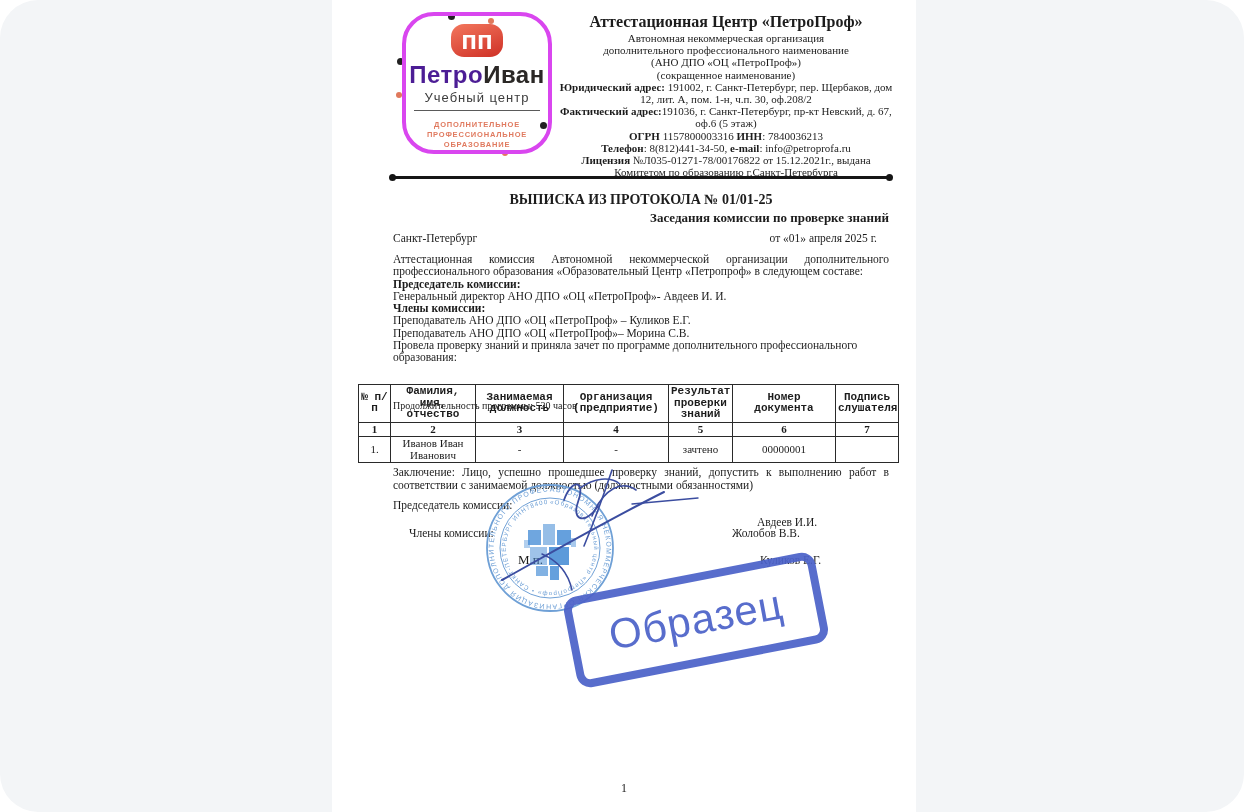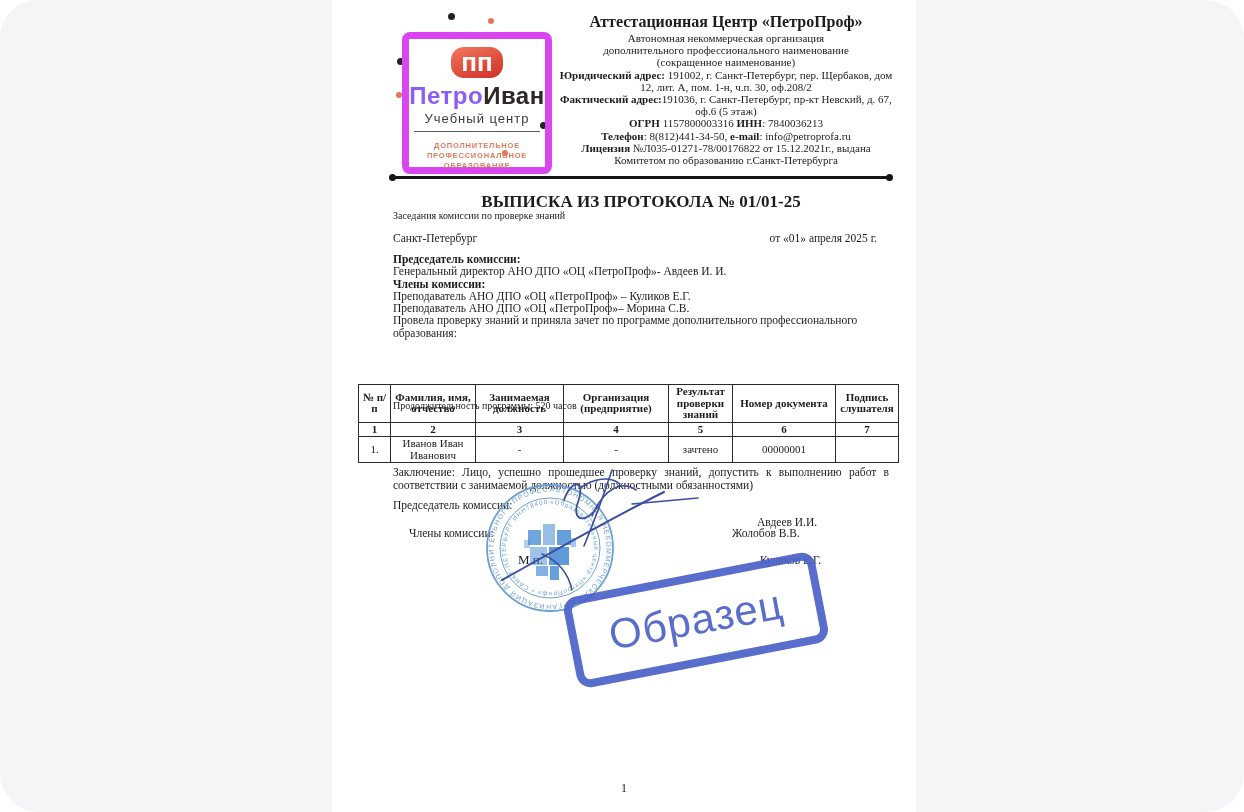--- a/index.html
+++ b/index.html
@@ -3,68 +3,68 @@
 <meta charset="utf-8">
 <style>
   * { margin:0; padding:0; box-sizing:border-box; }
   html,body { width:1244px; height:812px; background:#ffffff; overflow:hidden;
               font-family:"Liberation Serif", serif; color:#1c1c1c; }
   .card { position:absolute; inset:0; background:#f3f5f7; border-radius:38px; }
   .page { position:absolute; left:332px; top:0; width:584px; height:812px; background:#ffffff; }
 
   
   .logo { position:absolute; left:64px; top:12px; width:162px; height:156px; }
-  .logo-frame { position:absolute; left:6px; top:20px; width:150px; height:142px;
-                border:7px solid #d946ef; border-radius:8px;
+  .logo-frame { position:absolute; left:6px; top:0; width:150px; height:142px;
+                border:4px solid #d946ef; border-radius:32px;
                 display:flex; flex-direction:column; align-items:center; }
   .logo-dot { position:absolute; border-radius:50%; }
   .logo-icon { margin-top:8px; width:52px; height:52px; border-radius:13px;
                background:linear-gradient(160deg,#ef7058 10%,#d2372b 90%);
                color:#fff; display:flex; align-items:center; justify-content:center;
                font-family:"Liberation Sans", sans-serif; font-weight:bold; font-size:26px; }
   .logo-name { margin-top:4px; font-family:"Liberation Sans", sans-serif;
                font-weight:bold; font-size:24px; letter-spacing:.5px; }
-  .logo-name .red { color:#8b5cf6;text-align:center; } .logo-name .dark { color:#2b2826; }
+  .logo-name .red { color:#4c1d95;text-align:center; } .logo-name .dark { color:#2b2826; }
   .logo-sub { margin-top:1px; font-family:"Liberation Sans", sans-serif;
               font-size:13px; color:#3c3c3c; letter-spacing:1px; }
   .logo-line { margin-top:5px; width:126px; border-top:1.6px solid #5a5a5a; }
   .logo-tag { margin-top:9px; font-family:"Liberation Sans", sans-serif;
               font-size:7.5px; font-weight:bold; color:#e07a5f;
               letter-spacing:.8px; text-align:center; line-height:10px; }
 
   .lh-text { position:absolute; left:226px; top:12px; width:336px; text-align:center;
              font-size:11px; line-height:12.2px; }
   .lh-org { font-weight:bold; font-size:16px; line-height:19px; margin-bottom:1px; }
   .lh-text b { font-weight:bold; }
 
   .rule { position:absolute; left:61px; top:176px; width:496px; height:3px; background:#151515; }
   .rule::before, .rule::after { content:""; position:absolute; top:-2px; width:7px; height:7px;
                                 border-radius:50%; background:#151515; }
   .rule::before { left:-4px; } .rule::after { right:-4px; }
 
   
   .doc-title { position:absolute; left:61px; top:192px; width:496px; text-align:center;
-               font-weight:bold; font-size:17px; }
-  .doc-subtitle { position:absolute; left:61px; top:210px; width:496px; text-align:left;
-                  font-weight:normal; font-size:10px; }
+               font-weight:bold; font-size:14px; }
+  .doc-subtitle { position:absolute; left:61px; top:210px; width:496px; text-align:right;
+                  font-weight:bold; font-size:13px; }
   .city-date { position:absolute; left:61px; top:232px; width:496px; font-size:11.5px; }
   .city { float:left; } .date { float:right; margin-right:12px;text-align:center; }
 
   .body-text { position:absolute; left:61px; top:253px; width:496px;
                font-size:11.5px; line-height:12.3px; }
   .body-text .justify { text-align:justify; }
   .body-text .bold { font-weight:bold; }
 
   .duration { position:absolute; left:61px; top:364px; width:496px; font-size:10px;margin-top:36px; }
 
   table.results { position:absolute; left:26px; top:384px; width:540px;
                   border-collapse:collapse; table-layout:fixed; font-size:11px; }
   table.results td { border:1px solid #2a2a2a; text-align:center; vertical-align:middle;
                      padding:1px 2px; line-height:11.5px; }
-  table.results .hdr td { font-weight:bold; height:36px; }
+  table.results .hdr td { font-weight:bold; height:36px;font-family:Liberation Mono, monospace; }
   table.results .num td { font-weight:bold; height:13px; }
   table.results .data td { height:24px; }
 
   .conclusion { position:absolute; left:61px; top:466px; width:496px;
                 font-size:11.5px; line-height:12.5px; text-align:justify; }
 
   .sig-label-1 { position:absolute; left:61px; top:499px; font-size:11.5px; }
   .sig-name-1  { position:absolute; left:425px; top:499px; font-size:11.5px;margin-top:17px; }
   .sig-label-2 { position:absolute; left:77px; top:527px; font-size:11.5px; }
   .sig-name-2  { position:absolute; left:400px; top:527px; font-size:11.5px; }
@@ -105,40 +105,42 @@
         <div>ПРОФЕССИОНАЛЬНОЕ ОБРАЗОВАНИЕ</div>
       </div>
     </div>
   </div>
 
   <div class="lh-text">
     <div class="lh-org">Аттестационная Центр «ПетроПроф»</div>
     <div id="lh-lines">
         <div><span>Автономная некоммерческая организация</span></div>
         <div><span>дополнительного профессионального наименование</span></div>
+        <div><span>(АНО ДПО «ОЦ «ПетроПроф»)</span></div>
         <div><span>(сокращенное наименование)</span></div>
         <div><b>Юридический адрес:</b><span> 191002, г. Санкт-Петербург, пер. Щербаков, дом 12, лит. А, пом. 1-н, ч.п. 30, оф.208/2</span></div>
         <div><b>Фактический адрес:</b><span>191036, г. Санкт-Петербург, пр-кт Невский, д. 67, оф.6 (5 этаж)</span></div>
         <div><b>ОГРН</b><span> 1157800003316 </span><b>ИНН</b><span>: 7840036213</span></div>
         <div><b>Телефон</b><span>: 8(812)441-34-50, </span><b>e-mail</b><span>: info@petroprofa.ru</span></div>
         <div><b>Лицензия</b><span> №Л035-01271-78/00176822 от 15.12.2021г., выдана Комитетом по образованию г.Санкт-Петербурга</span></div>
       </div>
   </div>
 
   <div class="rule"></div>
 
   <div class="doc-title">ВЫПИСКА ИЗ ПРОТОКОЛА № 01/01-25</div>
   <div class="doc-subtitle">Заседания комиссии по проверке знаний</div>
 
   <div class="city-date">
     <span class="city">Санкт-Петербург</span>
     <span class="date">от «01» апреля 2025 г.</span>
   </div>
 
   <div class="body-text" id="body-text">
+      <div class="justify">Аттестационная комиссия Автономной некоммерческой организации дополнительного профессионального образования «Образовательный Центр «Петропроф» в следующем составе:</div>
       <div class="bold ">Председатель комиссии:</div>
       <div class="">Генеральный директор АНО ДПО «ОЦ «ПетроПроф»- Авдеев И. И.</div>
       <div class="bold ">Члены комиссии:</div>
       <div class="">Преподаватель АНО ДПО «ОЦ «ПетроПроф» – Куликов Е.Г.</div>
       <div class="">Преподаватель АНО ДПО «ОЦ «ПетроПроф»– Морина С.В.</div>
       <div class="">Провела проверку знаний и приняла зачет по программе дополнительного профессионального образования:</div>
     </div>
 
   <div class="duration">Продолжительность программы: 520 часов</div>
 

